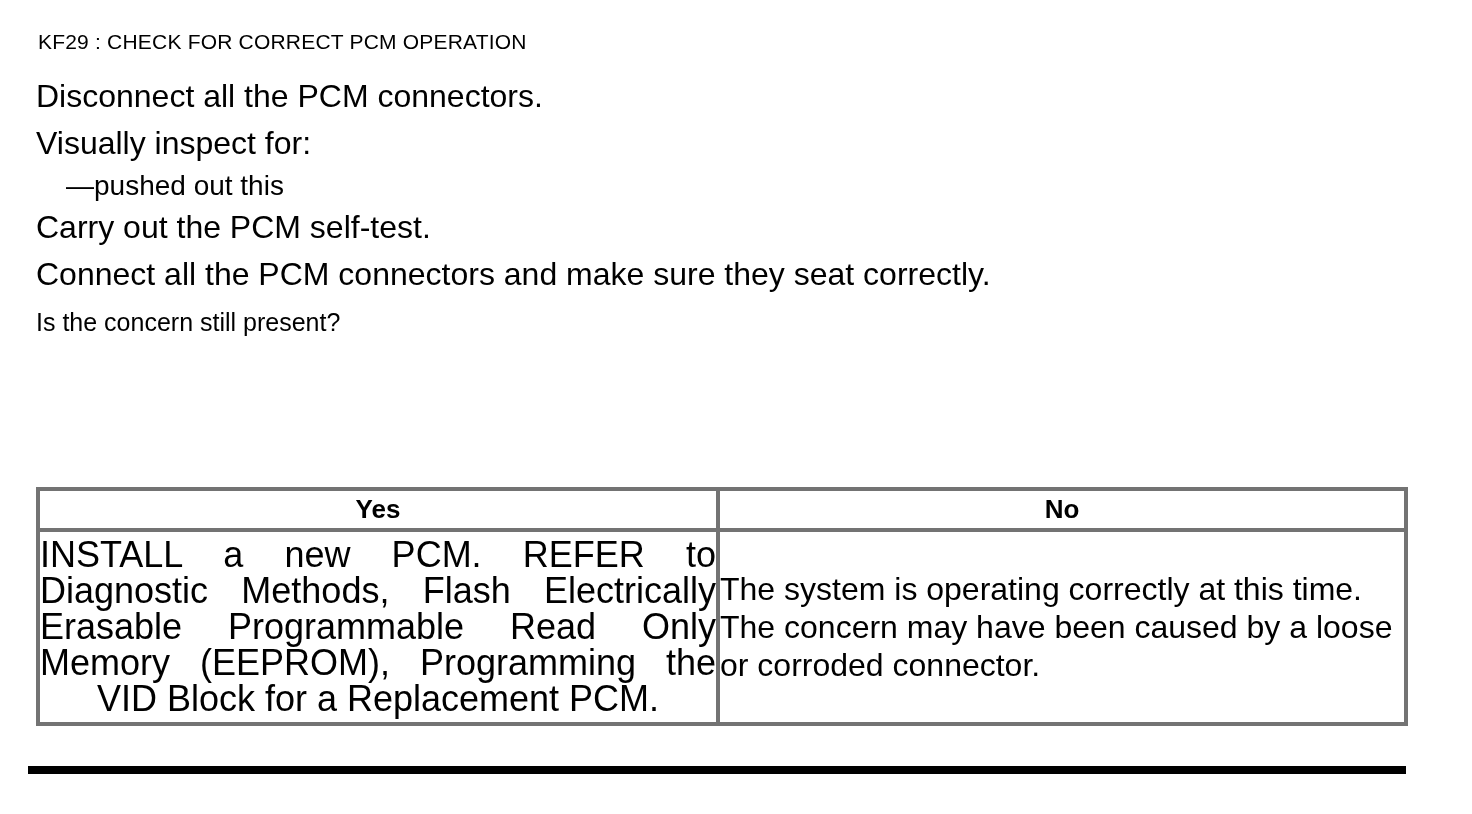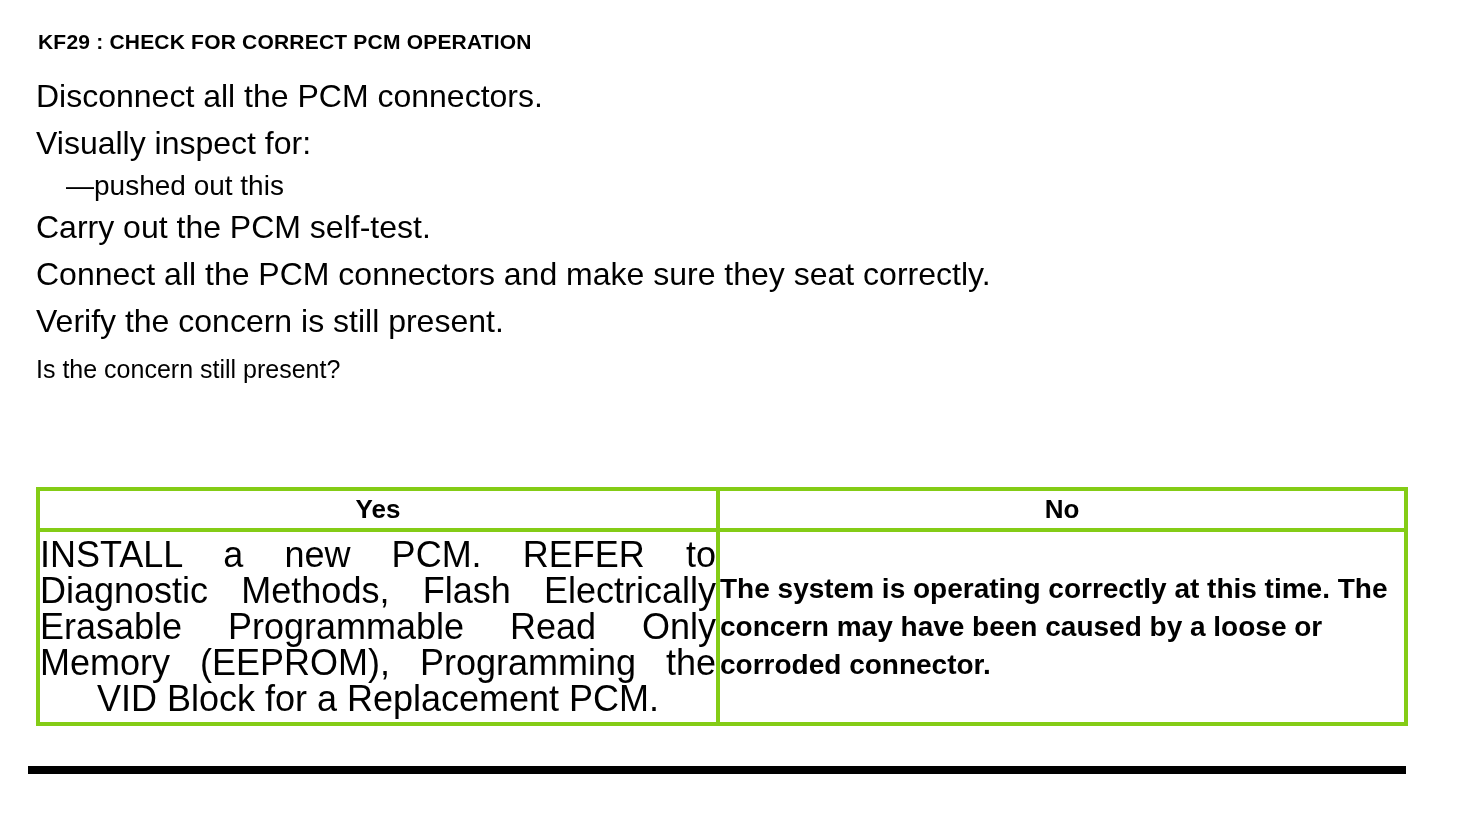--- a/index.html
+++ b/index.html
@@ -23,21 +23,21 @@
     width: 1472px;
     height: 814px;
   }
 
   
   .doc-title {
     position: absolute;
     left: 38px;
     top: 30px;
     font-size: 21px;
-    font-weight: bold;
+    font-weight: normal;
     letter-spacing: 0.2px;
     white-space: nowrap;
   }
 
   
   .steps {
     position: absolute;
     left: 36px;
     top: 73px;
     width: 1380px;
@@ -63,21 +63,21 @@
   .decision-table {
     position: absolute;
     left: 36px;
     top: 487px;
     width: 1368px;
     border-collapse: collapse;
     table-layout: fixed;
   }
   .decision-table td,
   .decision-table th {
-    border: 4px solid #84cc16;
+    border: 4px solid #737373;
     padding: 0;
     vertical-align: middle;
   }
   .decision-table th {
     font-size: 26px;
     font-weight: bold;
     text-align: center;
     height: 37px;
     line-height: 37px;
   }
@@ -87,26 +87,25 @@
   .cell-yes {
     font-size: 36px;
     line-height: 36px;
     text-align: justify;
     text-align-last: center;
     padding: 2px 1px 4px 3px;
     height: 190px;
     hyphens: none;
   }
   .cell-no {
-    font-size: 28px;
+    font-size: 32px;
     line-height: 38px;
     text-align: left;
     padding: 2px 4px 2px 5px;
     height: 190px;
-    font-weight: bold;
   }
 
   
   .bottom-rule {
     position: absolute;
     left: 28px;
     top: 766px;
     width: 1378px;
     height: 8px;
     background: #000000;
@@ -118,21 +117,20 @@
 <div class="page">
 
   <div class="doc-title">KF29 : CHECK FOR CORRECT PCM OPERATION</div>
 
   <div class="steps">
     <div class="step">Disconnect all the PCM connectors.</div>
     <div class="step">Visually inspect for:</div>
     <div class="substep">—pushed out this</div>
     <div class="step">Carry out the PCM self-test.</div>
     <div class="step">Connect all the PCM connectors and make sure they seat correctly.</div>
-    <div class="step">Verify the concern is still present.</div>
     <div class="step question">Is the concern still present?</div>
   </div>
 
   <table class="decision-table">
     <colgroup>
       <col class="col-yes">
       <col class="col-no">
     </colgroup>
     <thead>
       <tr>

